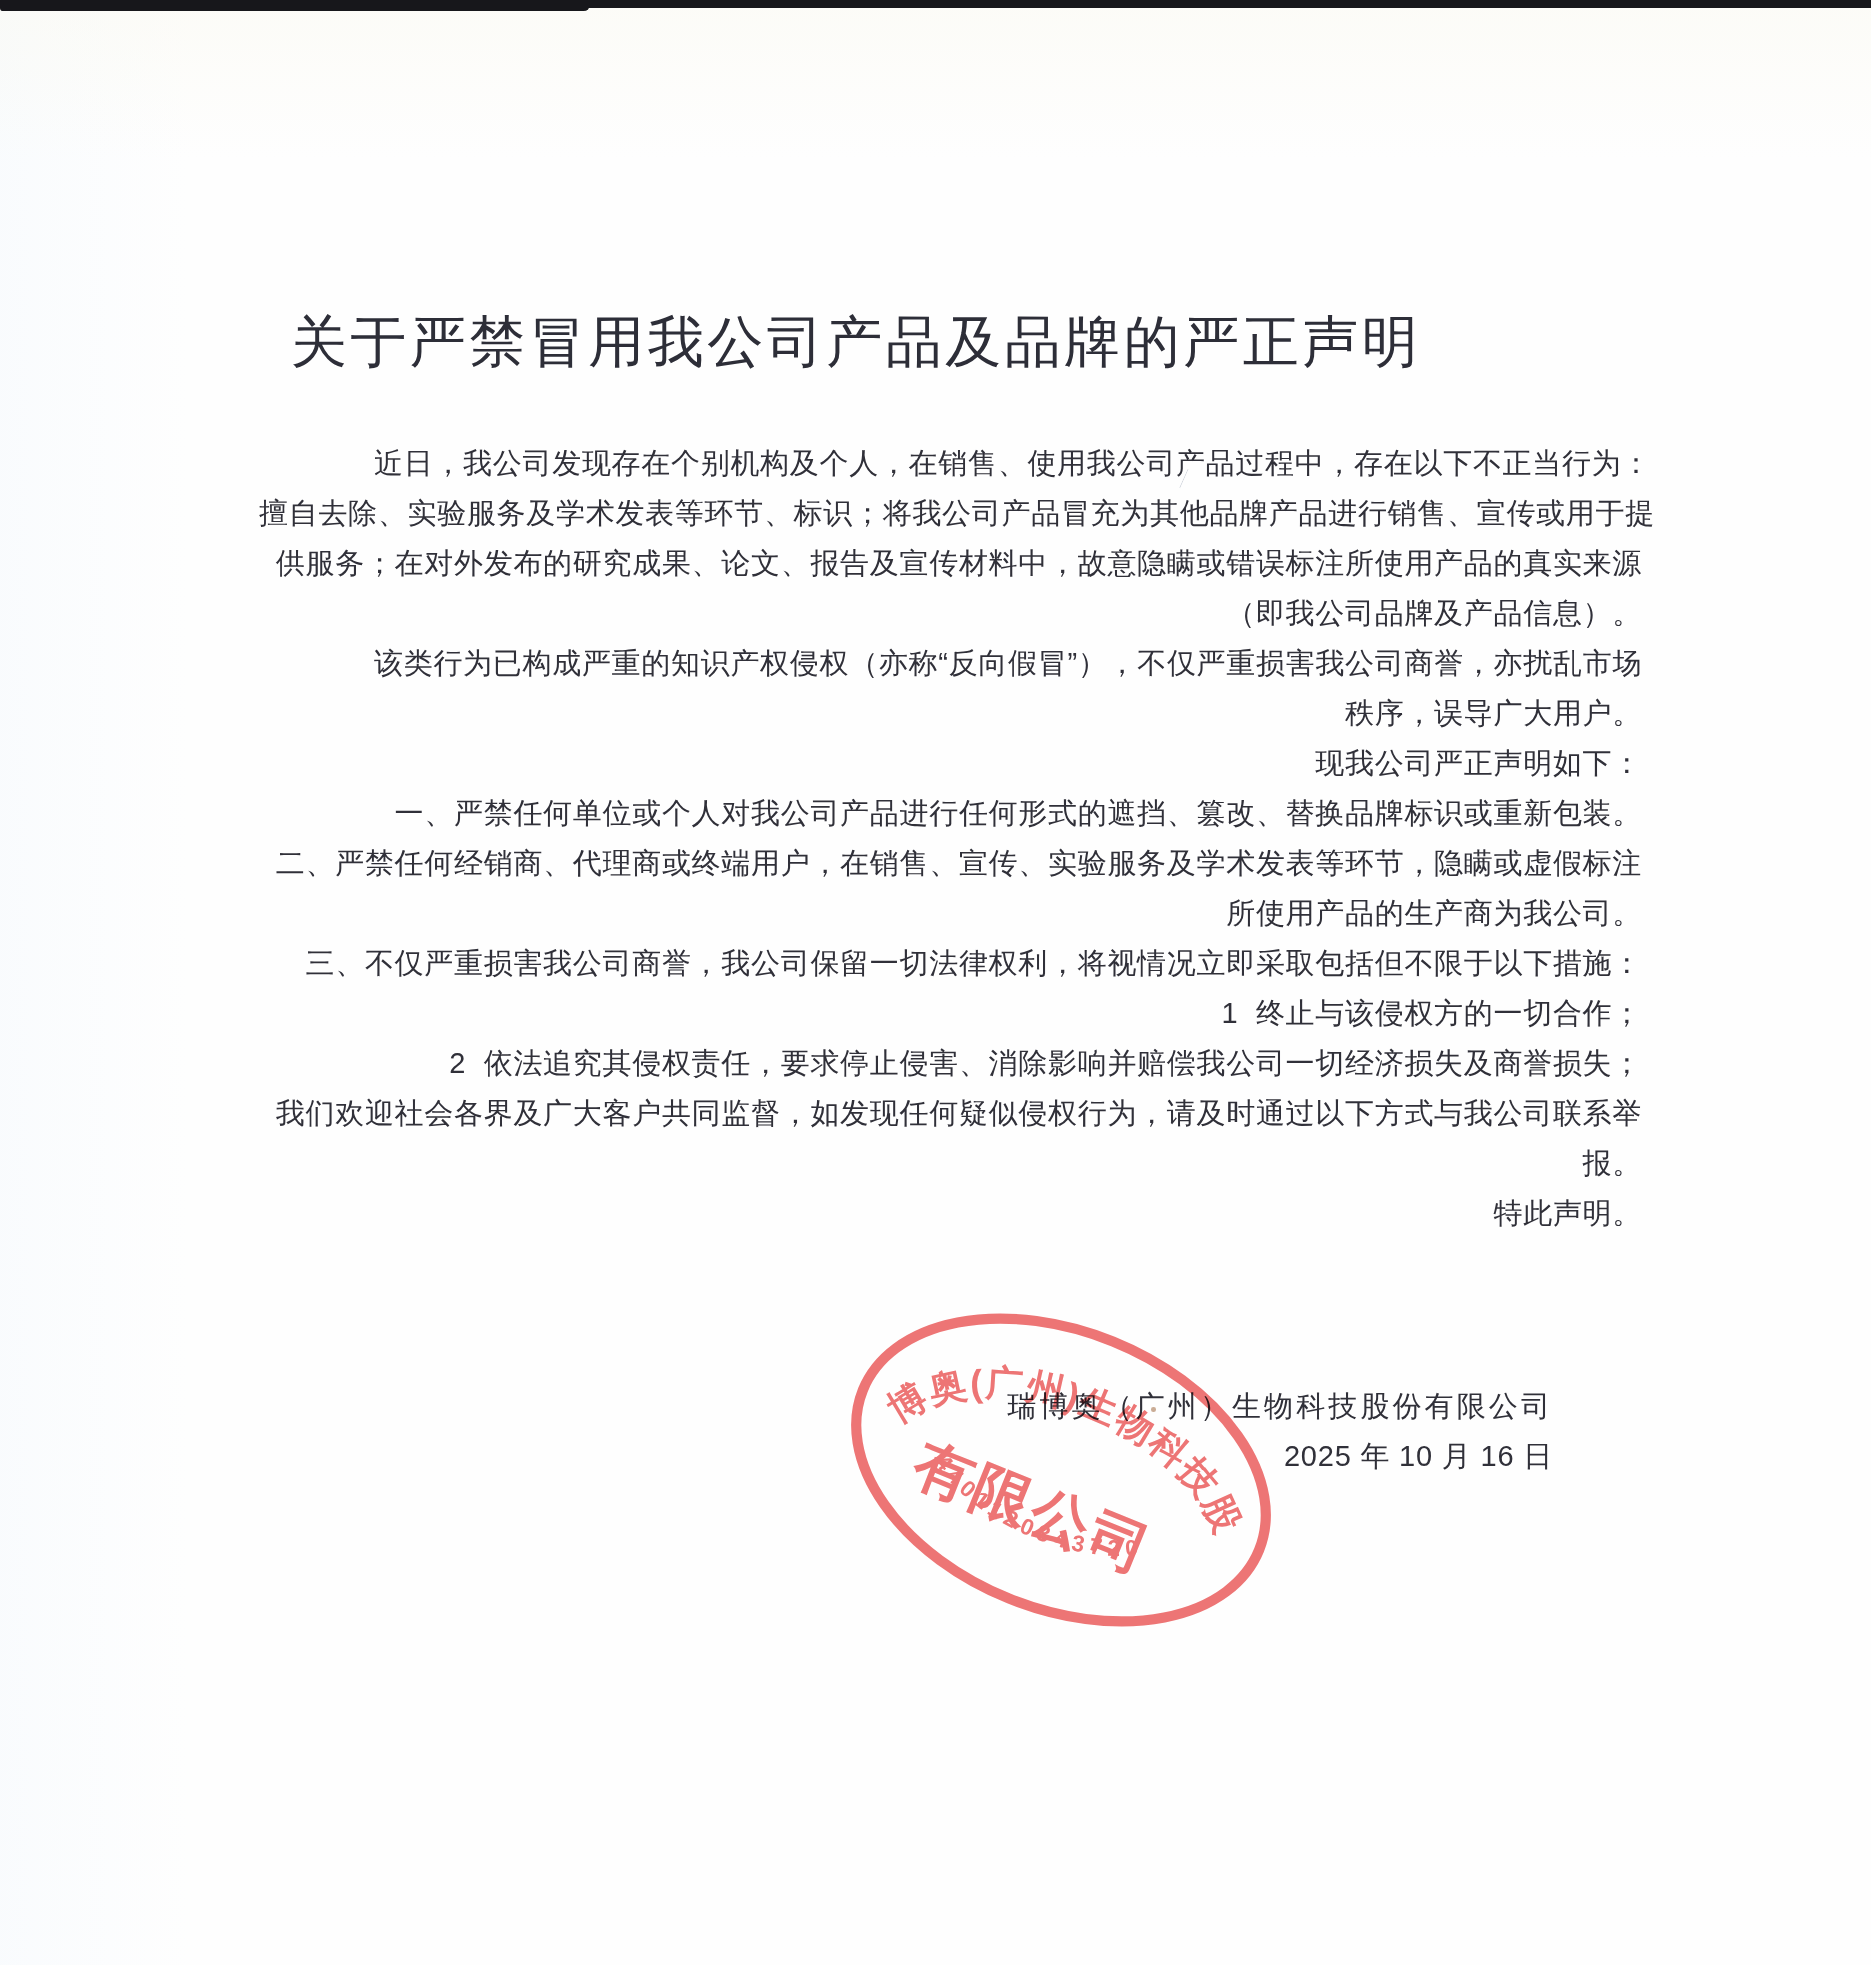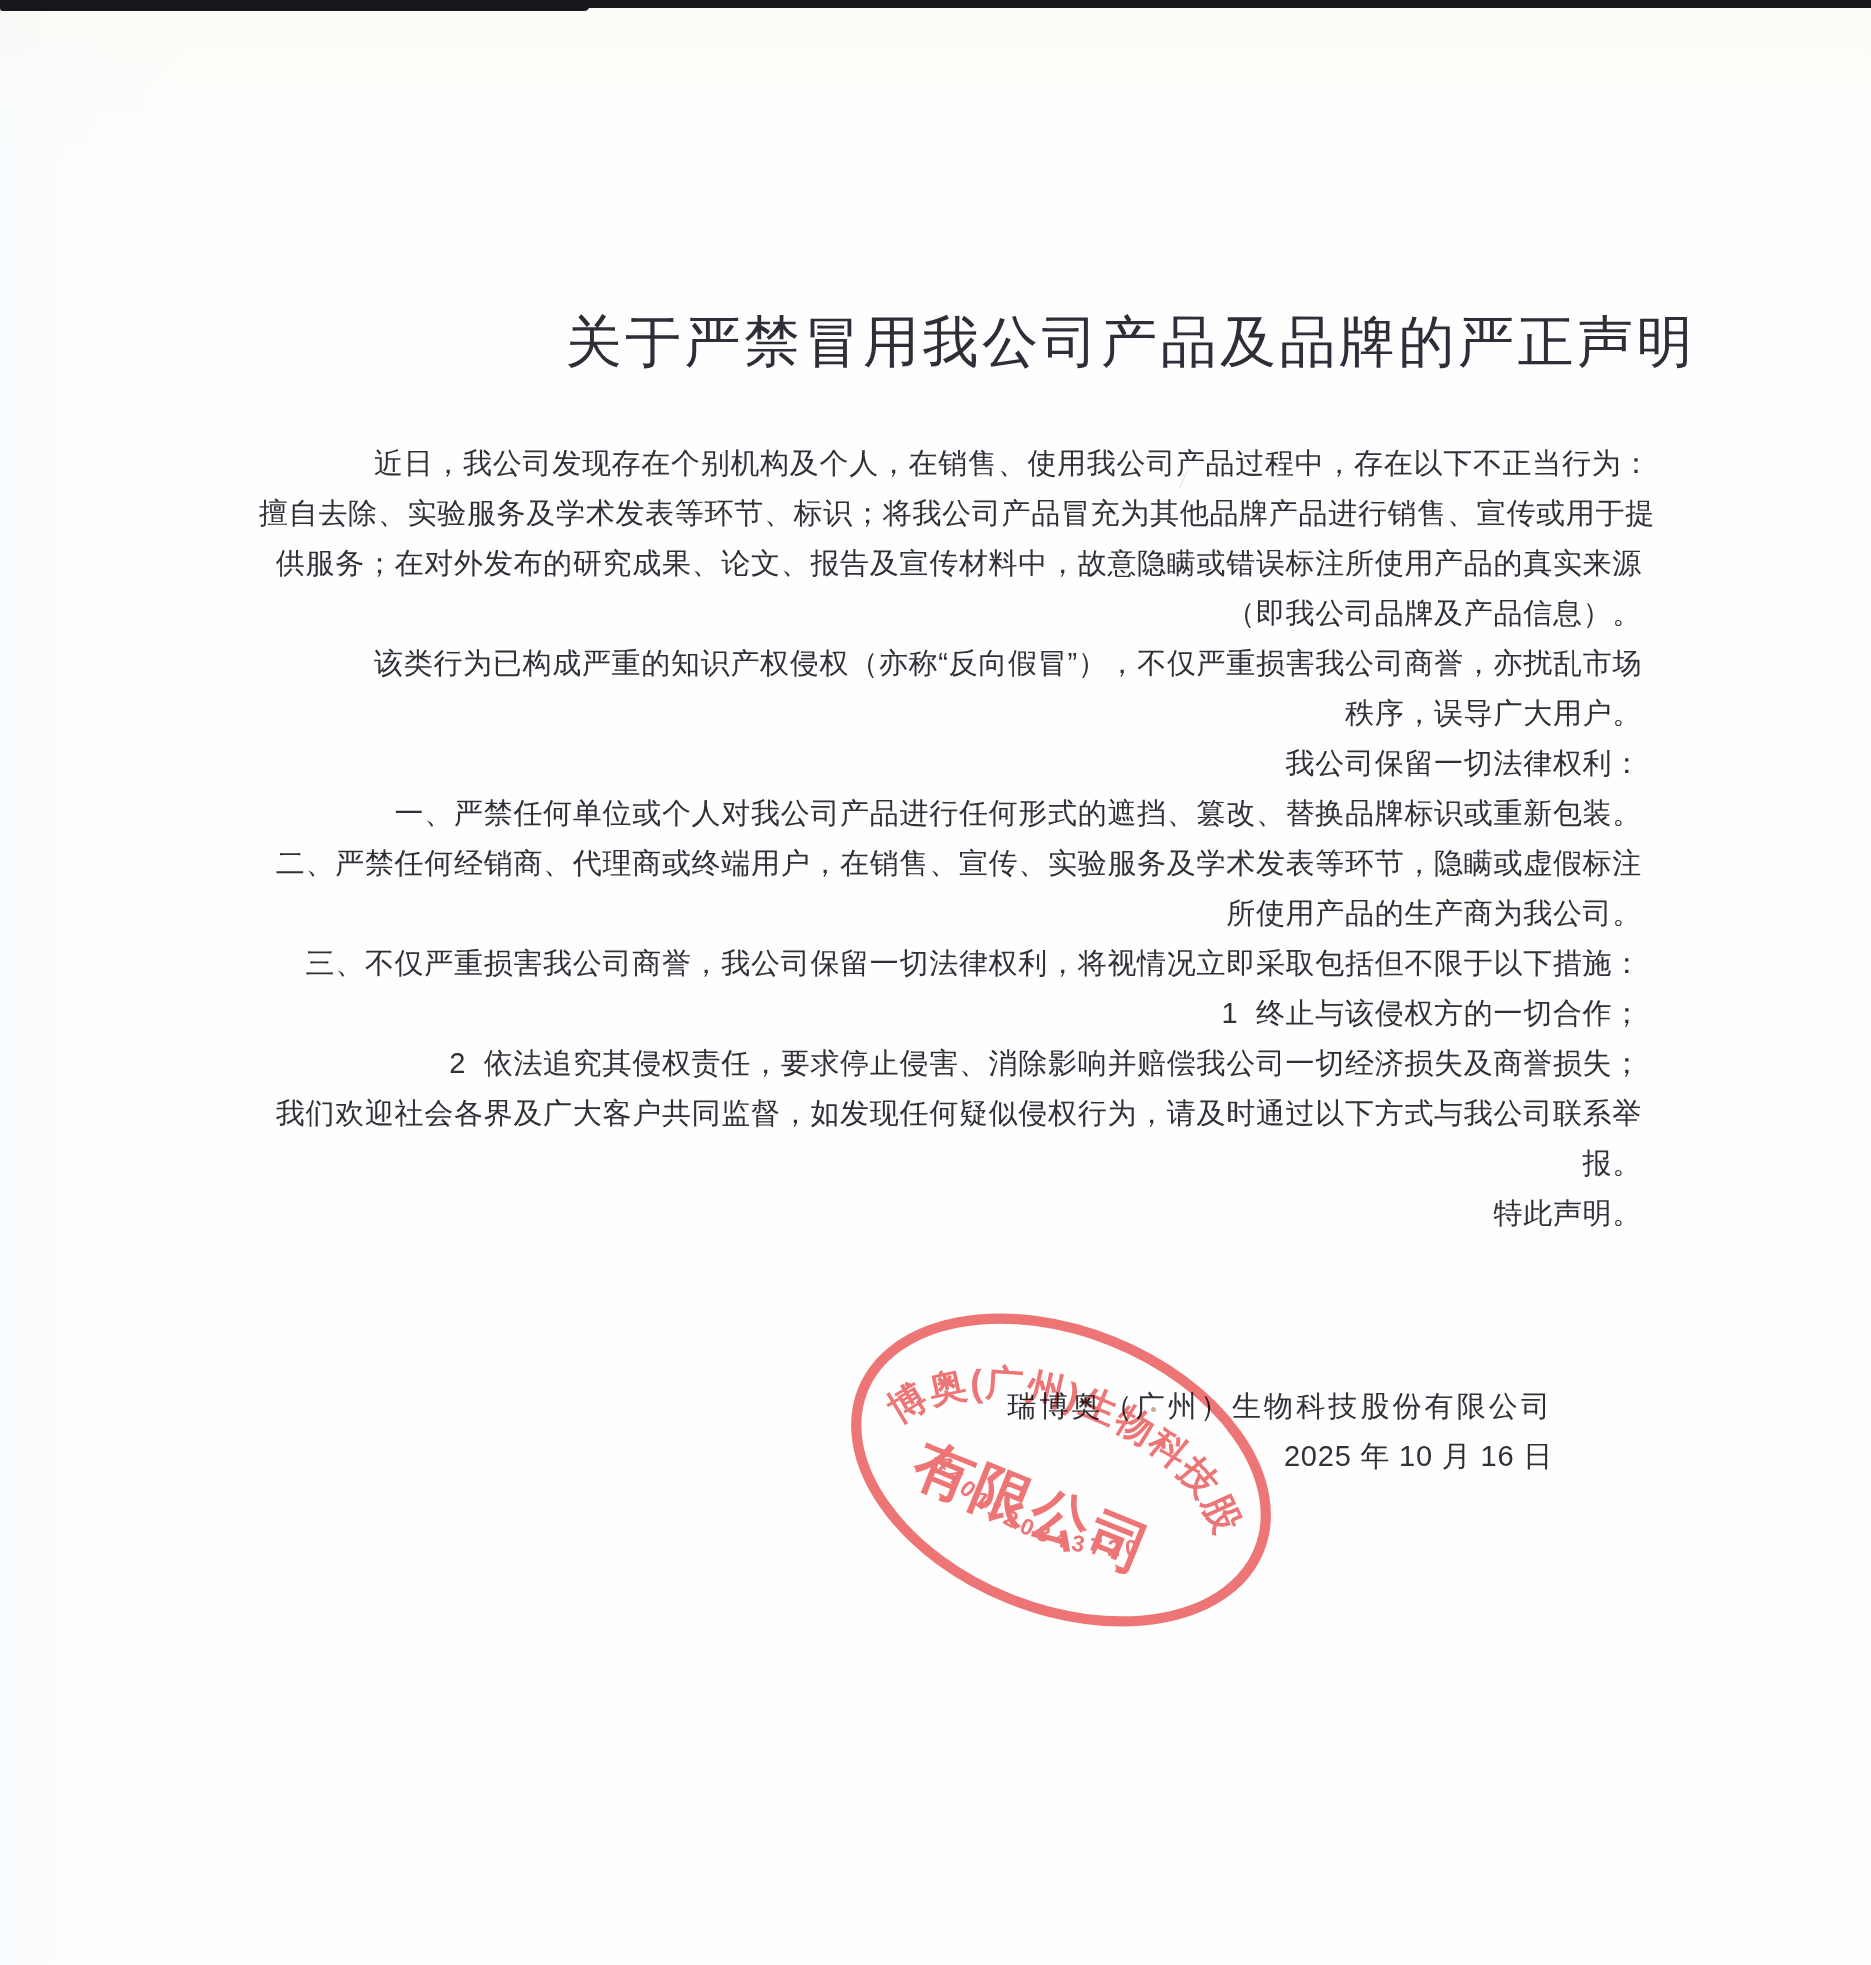--- a/index.html
+++ b/index.html
@@ -20,22 +20,22 @@
   }
   .scan-top{
     position:absolute;left:0;top:0;width:1872px;height:7.9px;
     background:#17171b;
   }
   .scan-top-left{
     position:absolute;left:0;top:0;width:590px;height:11px;
     background:#17171b;border-radius:0 0 6.3px 3.1px;
   }
   .doc-title{
-    position:absolute;left:0;top:310px;width:1696px;
-    text-align:right;
+    position:absolute;left:8px;top:310px;width:1696px;
+    text-align:center;
     font-size:56px;line-height:63px;letter-spacing:3.5px;
     color:#2d2e38;
     white-space:pre;
   }
   .body-text{
     position:absolute;left:259px;top:438px;width:1383px;
     font-size:29px;line-height:50px;letter-spacing:0.7px;
   }
   .line{white-space:pre;height:50px;text-align:right;}
   .line.indent{text-indent:115px;}
@@ -76,21 +76,21 @@
 
   <div class="doc-title">关于严禁冒用我公司产品及品牌的严正声明</div>
 
   <div class="body-text">
     <div class="line indent">近日，我公司发现存在个别机构及个人，在销售、使用我公司产品过程中，存在以下不正当行为：</div>
     <div class="line">擅自去除、实验服务及学术发表等环节、标识；将我公司产品冒充为其他品牌产品进行销售、宣传或用于提</div>
     <div class="line">供服务；在对外发布的研究成果、论文、报告及宣传材料中，故意隐瞒或错误标注所使用产品的真实来源</div>
     <div class="line">（即我公司品牌及产品信息）。</div>
     <div class="line indent">该类行为已构成严重的知识产权侵权（亦称“反向假冒”），不仅严重损害我公司商誉，亦扰乱市场</div>
     <div class="line">秩序，误导广大用户。</div>
-    <div class="line indent">我公司保留一切法律权利：</div>
+    <div class="line indent">现我公司严正声明如下：</div>
     <div class="line">一、严禁任何单位或个人对我公司产品进行任何形式的遮挡、篡改、替换品牌标识或重新包装。</div>
     <div class="line">二、严禁任何经销商、代理商或终端用户，在销售、宣传、实验服务及学术发表等环节，隐瞒或虚假标注</div>
     <div class="line">所使用产品的生产商为我公司。</div>
     <div class="line">三、不仅严重损害我公司商誉，我公司保留一切法律权利，将视情况立即采取包括但不限于以下措施：</div>
     <div class="line indent">1  终止与该侵权方的一切合作；</div>
     <div class="line indent">2  依法追究其侵权责任，要求停止侵害、消除影响并赔偿我公司一切经济损失及商誉损失；</div>
     <div class="line">我们欢迎社会各界及广大客户共同监督，如发现任何疑似侵权行为，请及时通过以下方式与我公司联系举</div>
     <div class="line">报。</div>
     <div class="line indent">特此声明。</div>
   </div>

